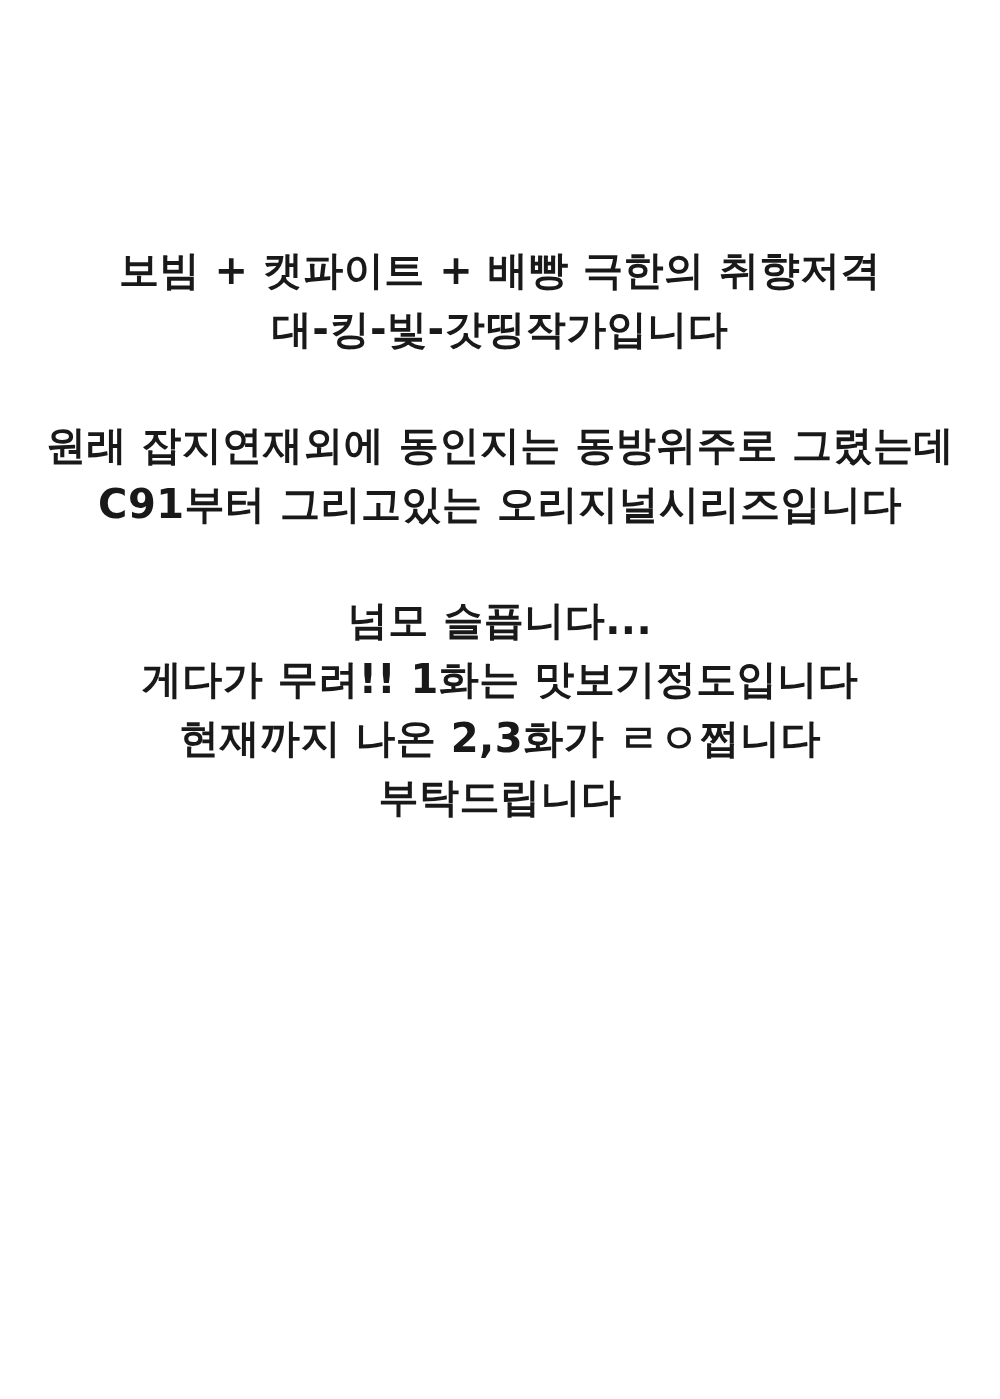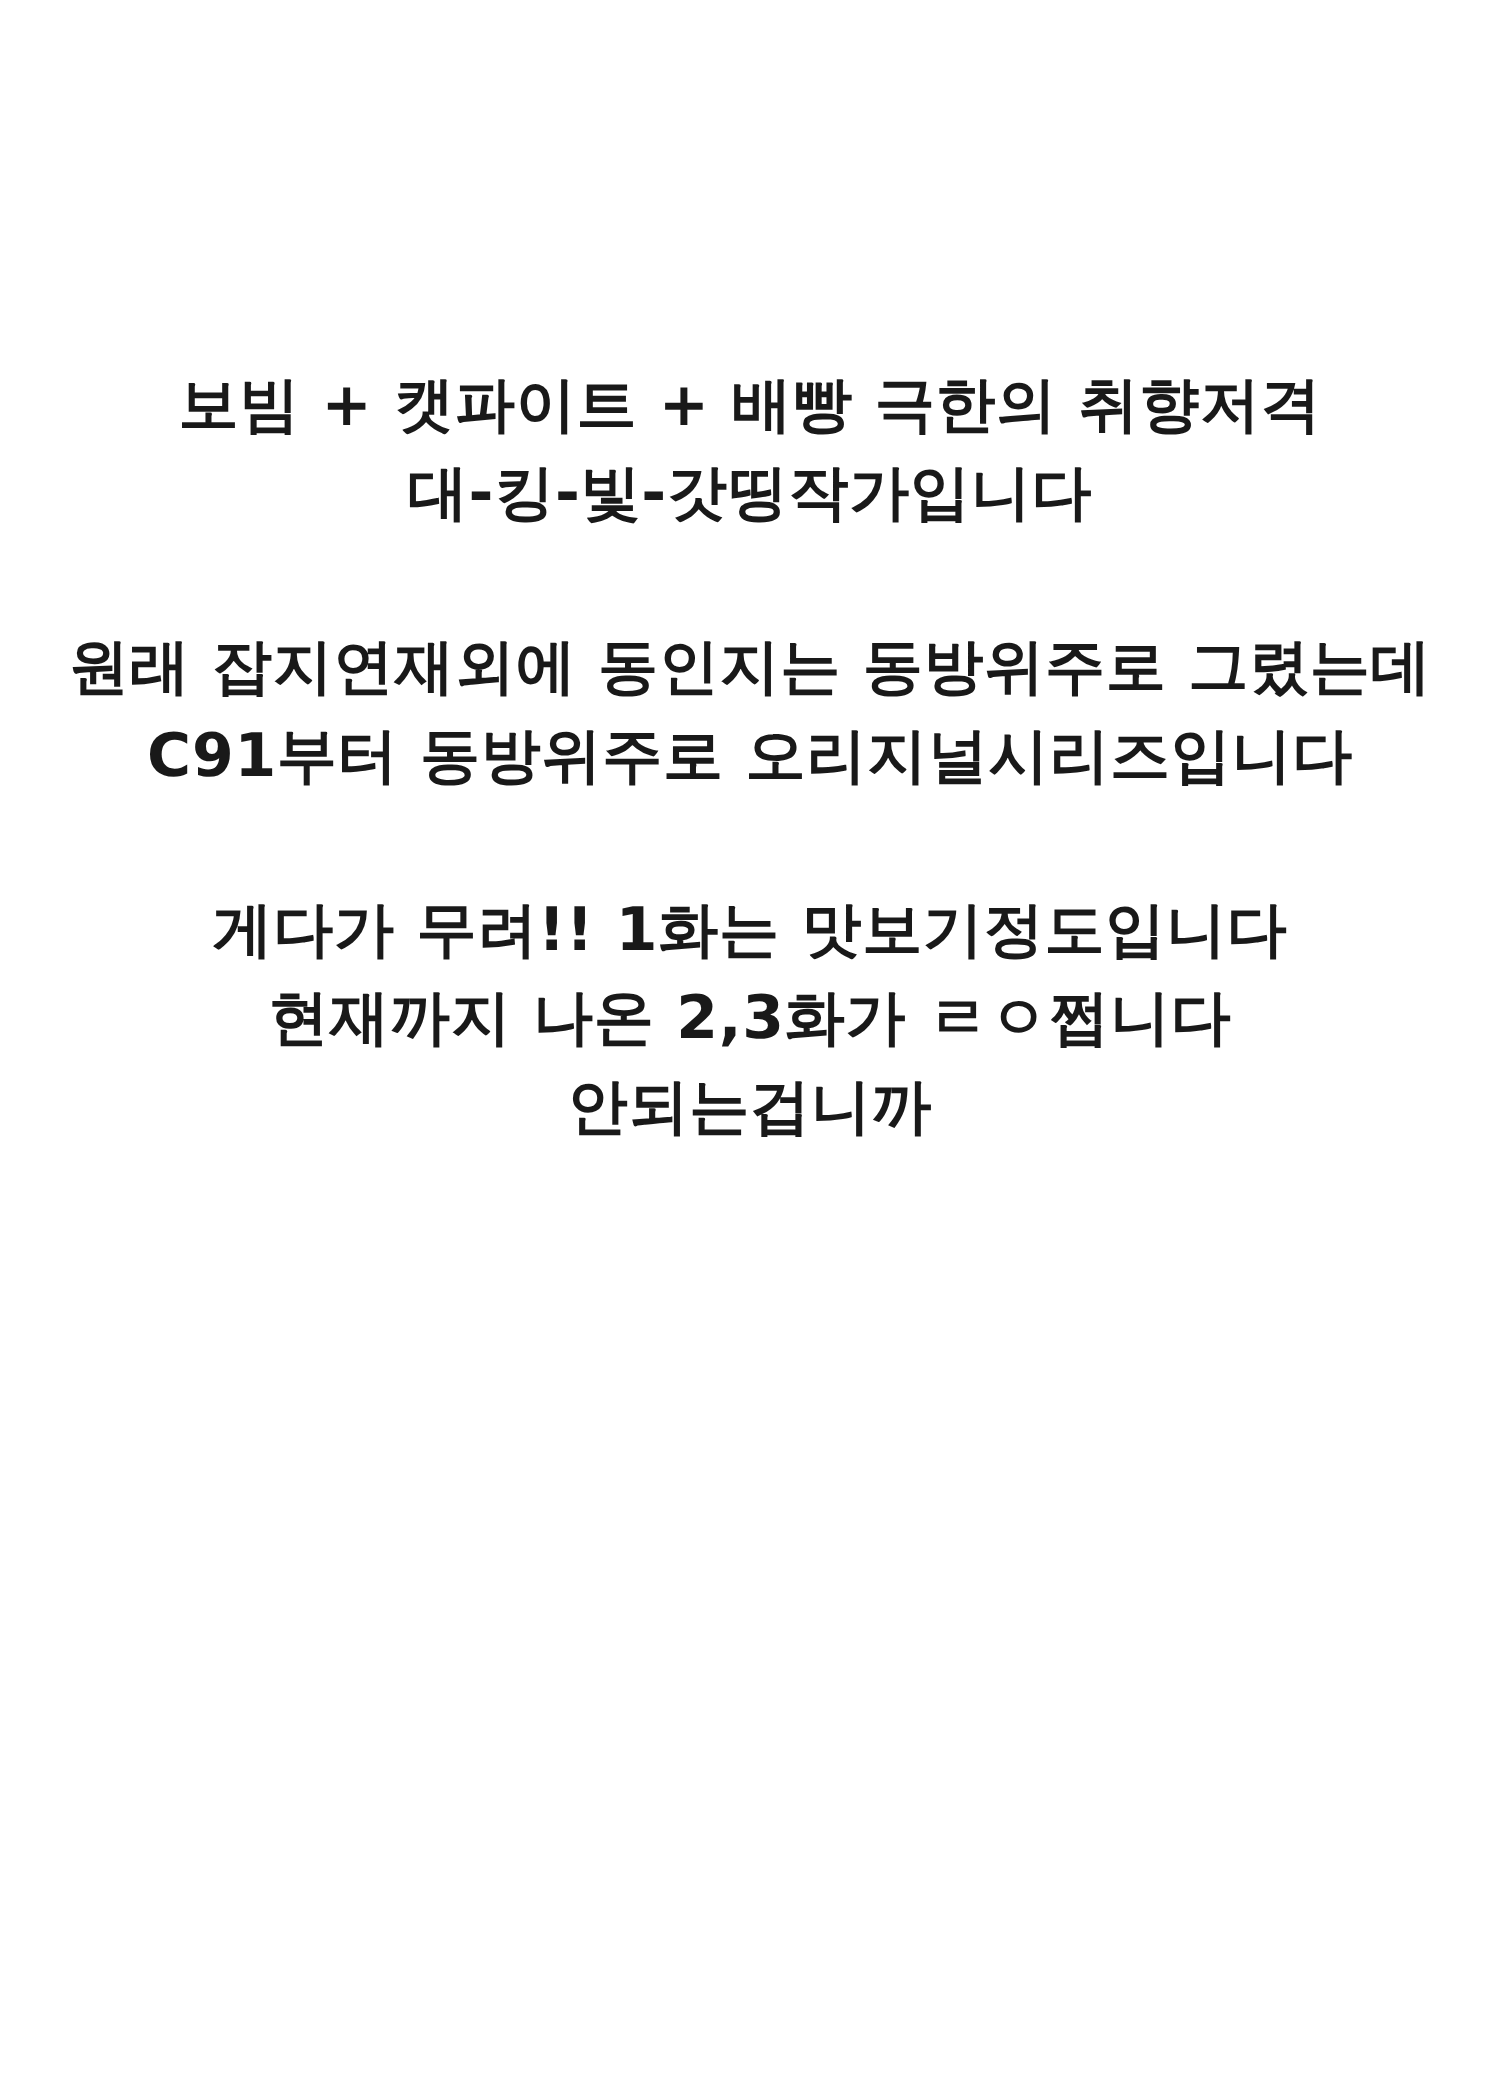--- a/index.html
+++ b/index.html
@@ -45,23 +45,24 @@
 <div class="page">
   <div class="note">
 
     <div class="para">
       <div class="line">보빔 + 캣파이트 + 배빵 극한의 취향저격</div>
       <div class="line">대-킹-빛-갓띵작가입니다</div>
     </div>
 
     <div class="para">
       <div class="line">원래 잡지연재외에 동인지는 동방위주로 그렸는데</div>
-      <div class="line">C91부터 동방위주로 오리지널시리즈입니다</div>
+      <div class="line">C91부터 그리고있는 오리지널시리즈입니다</div>
     </div>
 
     <div class="para">
+      <div class="line">넘모 슬픕니다...</div>
       <div class="line">게다가 무려!! 1화는 맛보기정도입니다</div>
       <div class="line">현재까지 나온 2,3화가 ㄹㅇ쩝니다</div>
-      <div class="line">안되는겁니까</div>
+      <div class="line">부탁드립니다</div>
     </div>
 
   </div>
 </div>
 
 </body></html>

